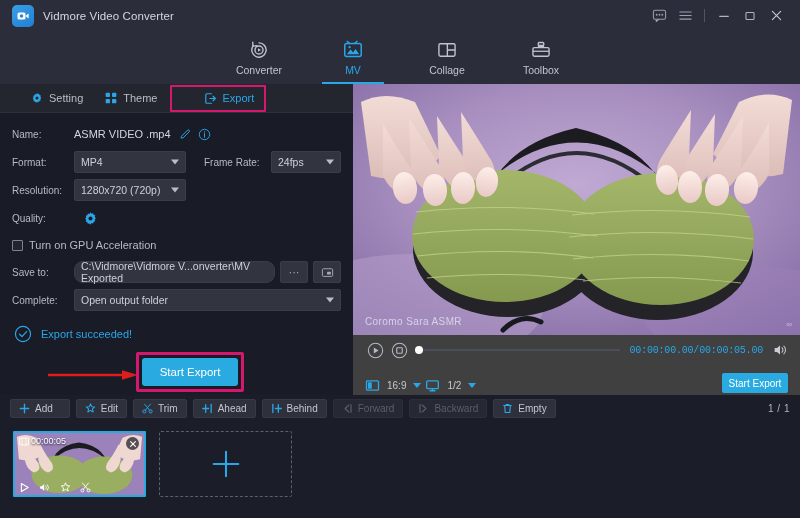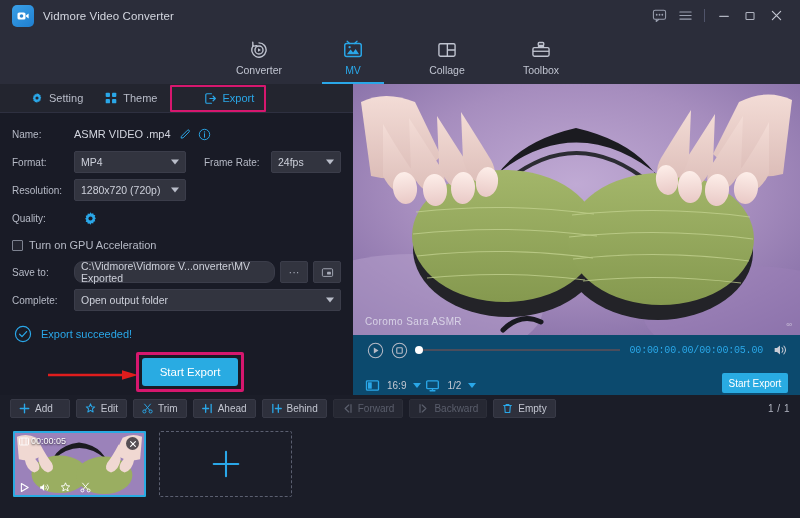--- a/index.html
+++ b/index.html
@@ -124,21 +124,21 @@
   .preview { position:absolute; top:84px; left:353px; width:447px; height:311px; background:#0d0d14; }
   .video { position:absolute; top:0; left:0; width:447px; height:251px; overflow:hidden;
            background:radial-gradient(ellipse at 50% 38%, #b9a3cf 0%, #a189bd 45%, #8d74ab 75%, #7d66a0 100%); }
   .vsvg { position:absolute; inset:0; }
   .watermark {
     position:absolute; left:12px; bottom:8px; font-size:10px;
     color:rgba(235,235,245,.72); letter-spacing:.4px;
   }
   .vmark-br { position:absolute; right:8px; bottom:6px; color:rgba(255,255,255,.5); font-size:8px; }
 
-  .pcontrols { position:absolute; top:251px; left:0; width:447px; height:60px; background:#0c4a6e; }
+  .pcontrols { position:absolute; top:251px; left:0; width:447px; height:60px; background:#404040; }
   .prow1 { display:flex; align-items:center; height:30px; padding:0 12px; }
   .prow2 { display:flex; align-items:flex-end; height:28px; padding:0 12px; }
   .pbtn { width:20px; height:20px; display:flex; align-items:center; justify-content:center; color:#b6bac6; cursor:default; }
   .track { flex:1; height:2px; background:#4a4d5c; margin:0 10px 0 6px; position:relative; }
   .knob { position:absolute; left:0; top:-3px; width:8px; height:8px; border-radius:50%; background:#ffffff; }
   .timetext { font-size:10px; color:#2aa7e8; font-family:"Liberation Mono", monospace; letter-spacing:-.2px; }
   .volbtn { margin-left:9px; color:#c9ccd6; display:flex; align-items:center; cursor:default; }
   .ratio-grp { display:flex; align-items:center; gap:7px; cursor:default; }
   .ratio-grp .rtxt { font-size:10px; color:#c5c8d2; }
   .mini-caret { width:0; height:0; border-left:4px solid transparent; border-right:4px solid transparent; border-top:5px solid #2aa7e8; }

